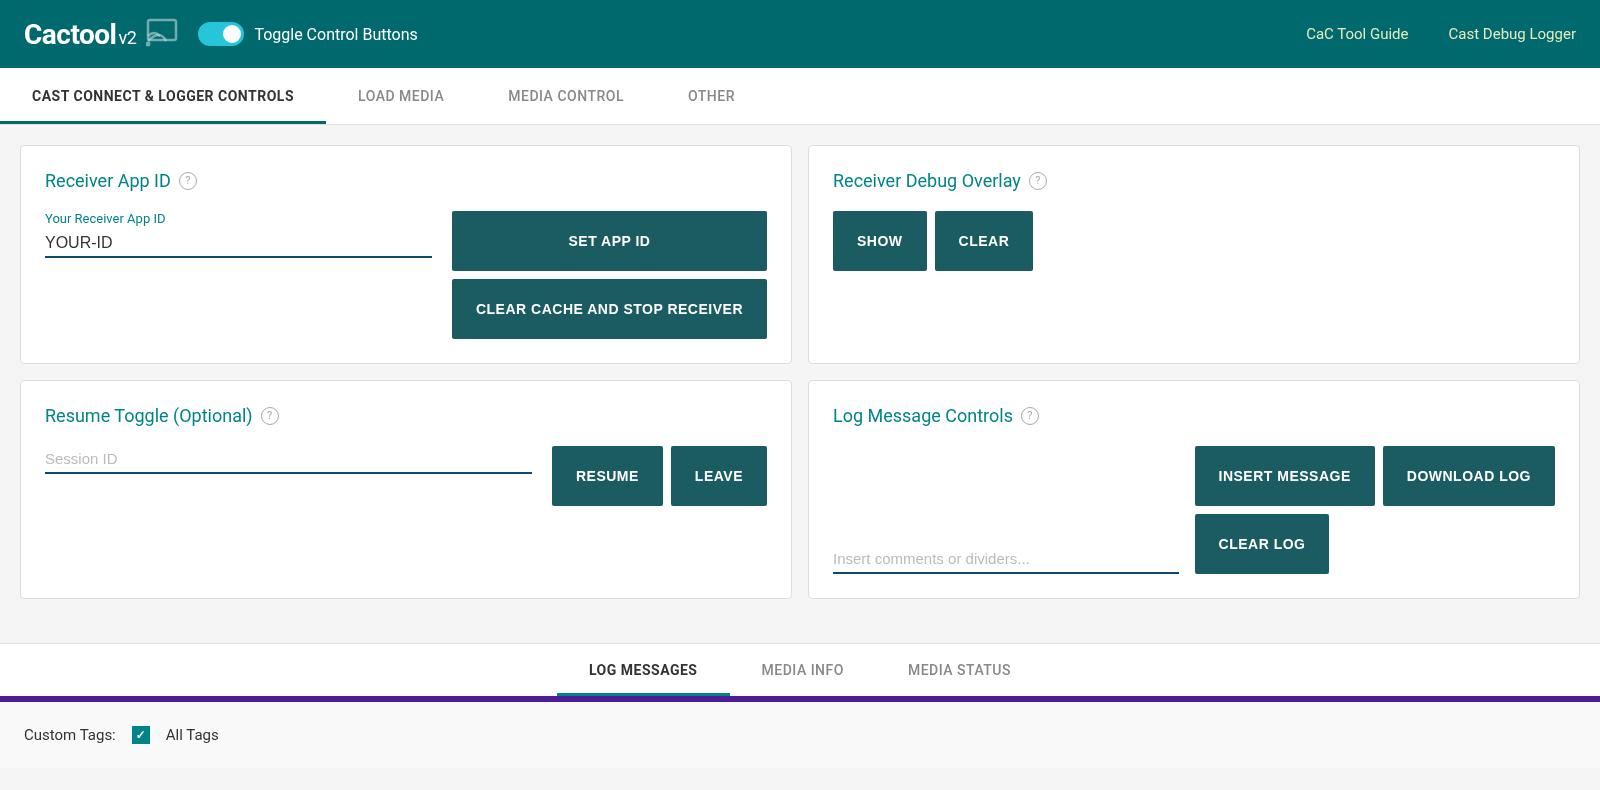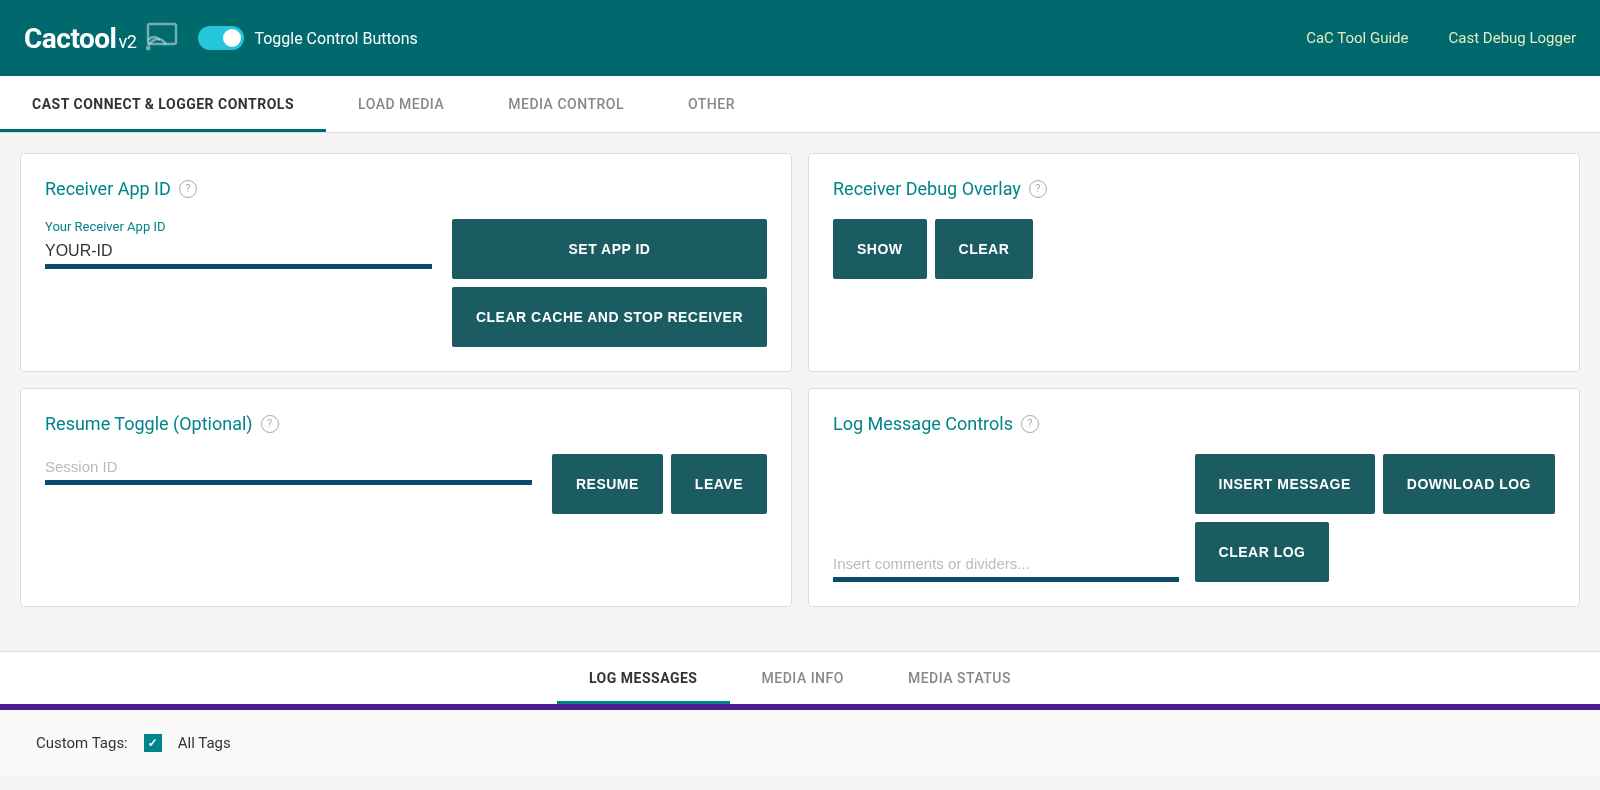--- a/index.html
+++ b/index.html
@@ -1,21 +1,21 @@
 <!DOCTYPE html>
 <html><head>
   <meta charset="utf-8">
   <style>
     * { box-sizing: border-box; margin: 0; padding: 0; }
     body { font-family: 'Roboto', Arial, sans-serif; background: #f5f5f5; min-height: 790px; }
 
     
     .header {
       background: #00696e;
-      height: 76px;
+      height: 68px;
       display: flex;
       align-items: center;
       padding: 0 24px;
       color: white;
     }
     .header-logo {
       font-size: 28px;
       font-weight: 700;
       color: white;
       letter-spacing: -0.5px;
@@ -156,21 +156,21 @@
 
     .input-label {
       font-size: 13px;
       color: #00848a;
       margin-bottom: 4px;
     }
 
     .text-input {
       width: 100%;
       border: none;
-      border-bottom: 5px solid #0c4a6e;
+      border-bottom: 2px solid #0c4a6e;
       font-size: 16px;
       color: #333;
       padding: 4px 0;
       outline: none;
       background: transparent;
     }
 
     .text-input::placeholder {
       color: #bbb;
       font-size: 15px;
@@ -244,21 +244,20 @@
       padding: 24px;
       background: #f9f9f9;
     }
 
     .custom-tags-row {
       display: flex;
       align-items: center;
       gap: 16px;
       font-size: 15px;
       color: #333;
-      margin-left: 12px;
     }
 
     .checkbox-teal {
       width: 18px;
       height: 18px;
       background: #00848a;
       border: 2px solid #00848a;
       display: inline-flex;
       align-items: center;
       justify-content: center;

